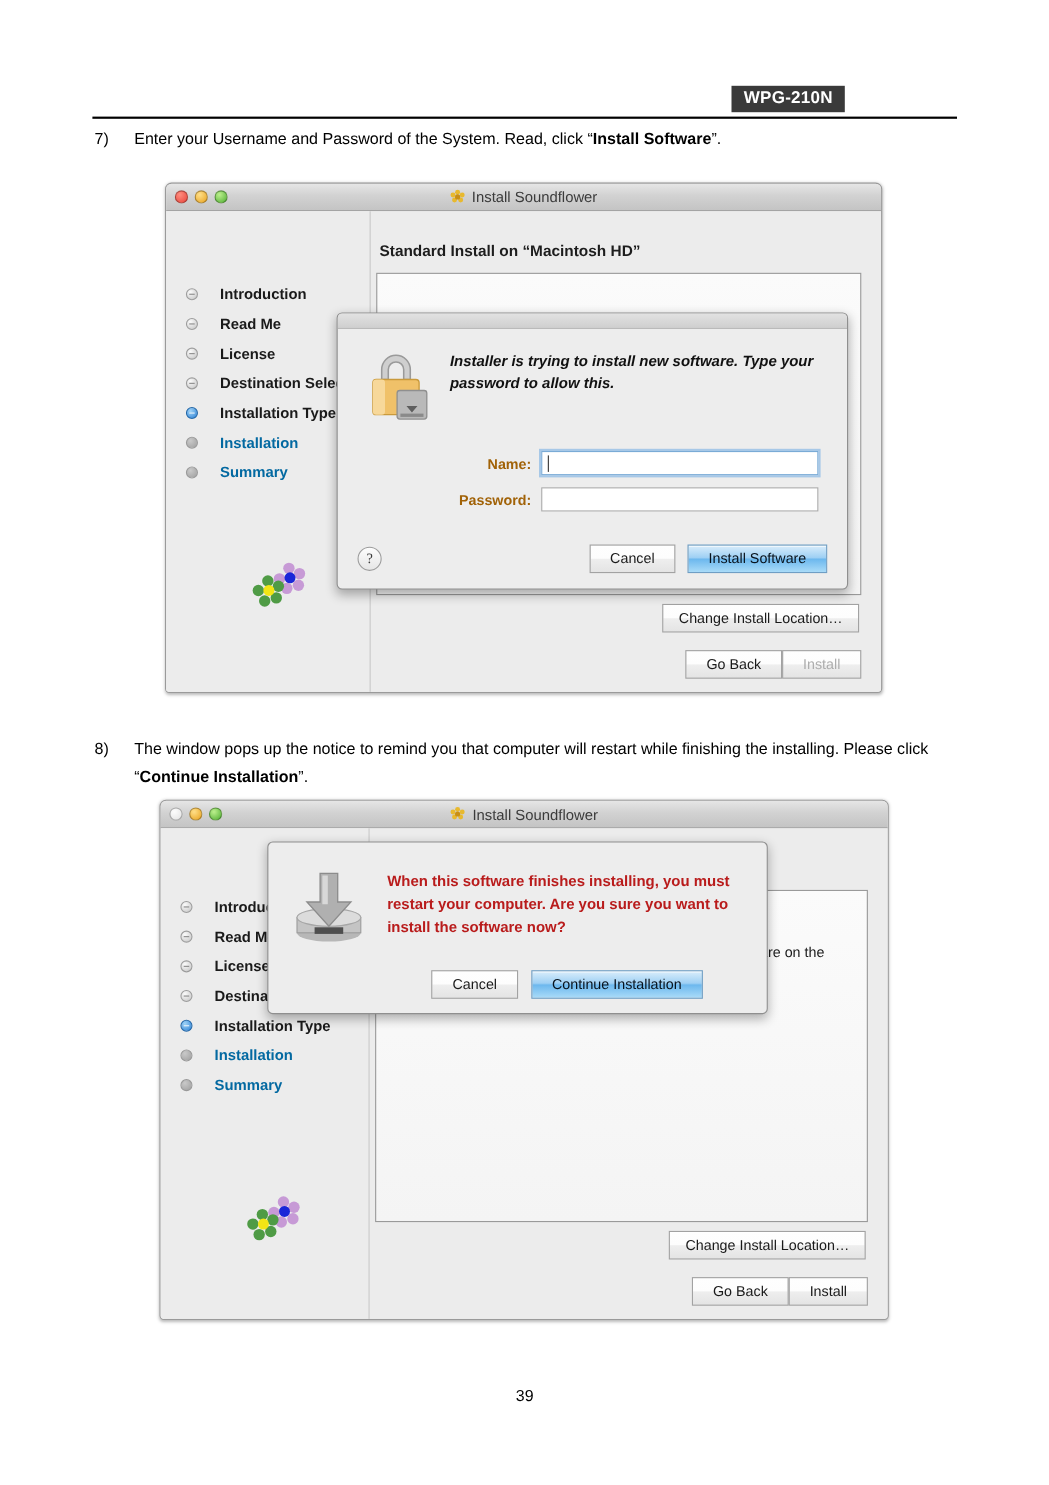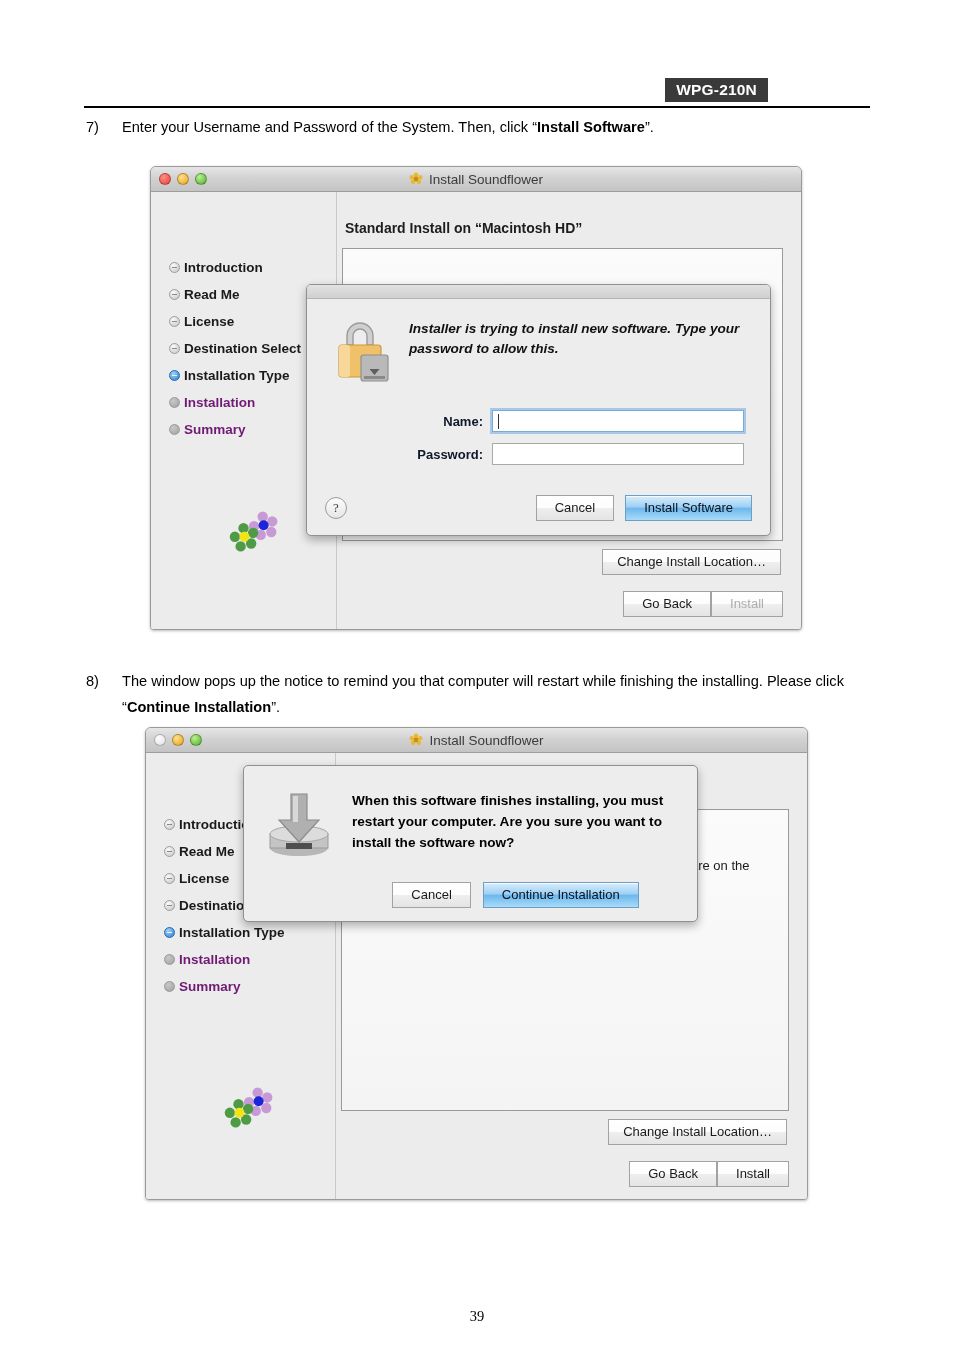--- a/index.html
+++ b/index.html
@@ -46,24 +46,23 @@
   }
   .step .num { position: absolute; left: 0; top: 0; }
   .step .body { display: block; margin-left: 36px; }
   .step b { font-weight: bold; }
 
   #step7 { left: 86px; top: 114px; width: 800px; }
   #step8 { left: 86px; top: 668px; width: 800px; }
 
   .page-number {
     position: absolute;
-    left: 0; top: 1308px; width: 954px;
+    left: 0; top: 1262px; width: 954px;
     text-align: center;
     font-size: 14.5px;
-    font-family: Liberation Serif, serif;
   }
 
   
   .mac-window {
     position: absolute;
     background: #ececec;
     border: 1px solid #9a9a9a;
     border-radius: 6px 6px 4px 4px;
     box-shadow: 0 1px 3px rgba(0,0,0,.28);
     overflow: hidden;
@@ -108,29 +107,29 @@
     position: absolute; left: 0; top: 0;
     width: 186px; height: 100%;
     background: #ececec;
     border-right: 1px solid #c9c9c9;
   }
   #window2 .sidebar { width: 190px; }
   .nav-list { position: absolute; left: 18px; top: 62px; width: 200px; }
   #window2 .nav-list { top: 58px; }
   .nav-item {
     display: flex; align-items: center;
-    gap: 4px;
+    gap: 20px;
     height: 27px;
     font-size: 13.5px;
     font-weight: bold;
     color: #1a1a1a;
     white-space: nowrap;
   }
   .nav-item.done  { color: #1a1a1a; }
-  .nav-item.todo  { color: #701a75; font-weight: bold; }
+  .nav-item.todo  { color: #0369a1; font-weight: bold; }
   .bullet { width: 11px; height: 11px; border-radius: 50%; flex: 0 0 auto; }
   .bullet.gray {
     background: radial-gradient(circle at 35% 30%, #fbfbfb, #c3c3c3);
     border: 1px solid #9d9d9d;
     position: relative;
   }
   .bullet.gray::after {
     content: ""; position: absolute; left: 2px; top: 4px;
     width: 5px; height: 1px; background: #8a8a8a;
   }
@@ -226,21 +225,21 @@
     font-size: 13.6px; font-weight: bold; line-height: 20px; color: #111;
     padding-top: 4px;
   }
 
   .field-rows { position: absolute; left: 0; right: 26px; top: 125px; }
   .field-row {
     display: flex; align-items: center; justify-content: flex-end;
     margin-bottom: 11px;
   }
   .field-label {
-    font-size: 13px; font-weight: bold; color: #0f172a;
+    font-size: 13px; font-weight: bold; color: #a16207;
     margin-right: 9px; text-align: right;
   }
   .text-field {
     width: 252px; height: 22px;
     background: #fff;
     border: 1px solid #a9a9a9;
     position: relative;
   }
   .text-field.focused {
     border: 1px solid #7aabd6;
@@ -265,40 +264,40 @@
     font-family: "Liberation Serif", serif;
   }
   .sheet-footer .spacer { flex: 1; }
   .sheet-footer .btns { display: flex; gap: 11px; }
 
   
   #restart-sheet { left: 97px; top: 12px; width: 455px; height: 157px; }
   .restart-head { position: absolute; left: 18px; top: 22px; right: 16px; display: flex; gap: 16px; }
   .hdd-icon { width: 74px; height: 72px; flex: 0 0 auto; position: relative; }
   .restart-msg {
-    font-size: 13.6px; font-weight: bold; line-height: 21px; color: #000000;
+    font-size: 13.6px; font-weight: bold; line-height: 21px; color: #b91c1c;
     padding-top: 2px;
   }
   .restart-footer {
     position: absolute; left: 0; right: 0; bottom: 13px;
     display: flex; justify-content: center; gap: 12px;
     padding-left: 90px;
   }
 </style>
 </head>
 <body>
 
 <div class="page-header">
   <div class="model-badge">WPG-210N</div>
   <div class="header-rule"></div>
 </div>
 
 <div class="step" id="step7">
   <span class="num">7)</span>
-  <span class="body"><span>Enter your Username and Password of the System. Then, click “</span><b>Install Software</b><span>”.</span></span>
+  <span class="body"><span>Enter your Username and Password of the System. Read, click “</span><b>Install Software</b><span>”.</span></span>
 </div>
 
 <div class="mac-window" id="window1">
 
   <div class="titlebar">
     <div class="traffic">
       <div class="light red"></div>
       <div class="light yellow"></div>
       <div class="light green"></div>
     </div>

